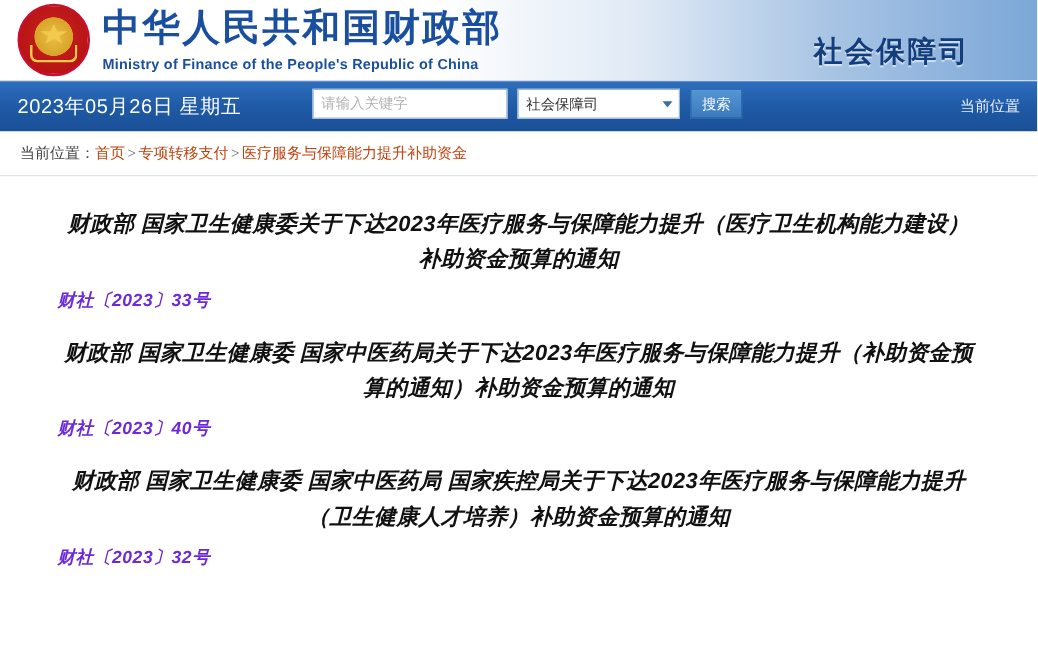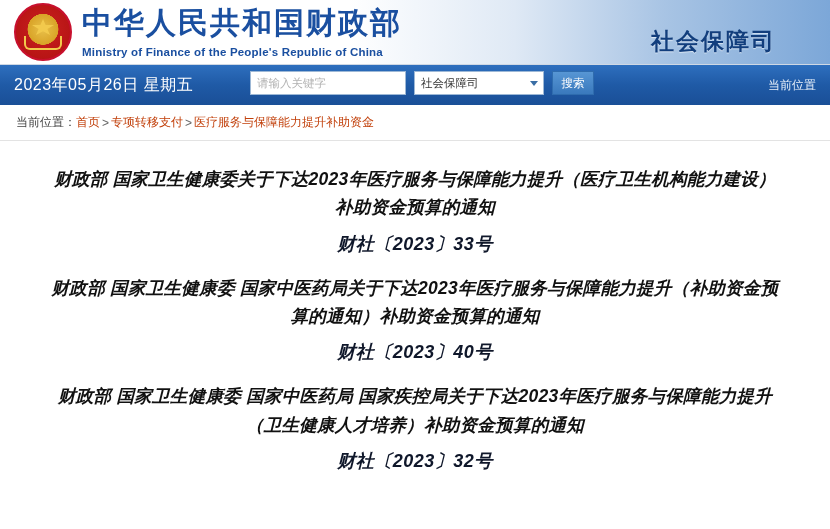--- a/index.html
+++ b/index.html
@@ -159,41 +159,41 @@
   
   .breadcrumb {
     height: 36px;
     display: flex;
     align-items: center;
     padding: 0 16px;
     font-size: 12px;
     color: #444;
     border-bottom: 1px solid #e3e3e3;
     background: #fff;
+    font-family: Liberation Serif, serif;
   }
   .breadcrumb .sep { margin: 0 2px; color: #666; }
   .breadcrumb a { color: #c2410c; text-decoration: none; }
 
   
   .doc-list {
     padding: 24px 46px 0 46px;
   }
   .doc-item { margin-bottom: 6px; font-style: italic; }
   .doc-title {
     font-size: 17.5px;
     font-weight: bold;
     color: #111;
     line-height: 1.62;
     text-align: center;
     letter-spacing: .3px;
   }
   .doc-num {
-    text-align: center;
-    font-size: 18px;
-    color: #0f172a;
+    font-size: 14px;
+    color: #6d28d9;
     font-weight: bold;
     margin-top: 10px;
     margin-bottom: 18px;
     letter-spacing: .5px;
   }
 </style>
 </head>
 <body>
 
 <div class="page">

